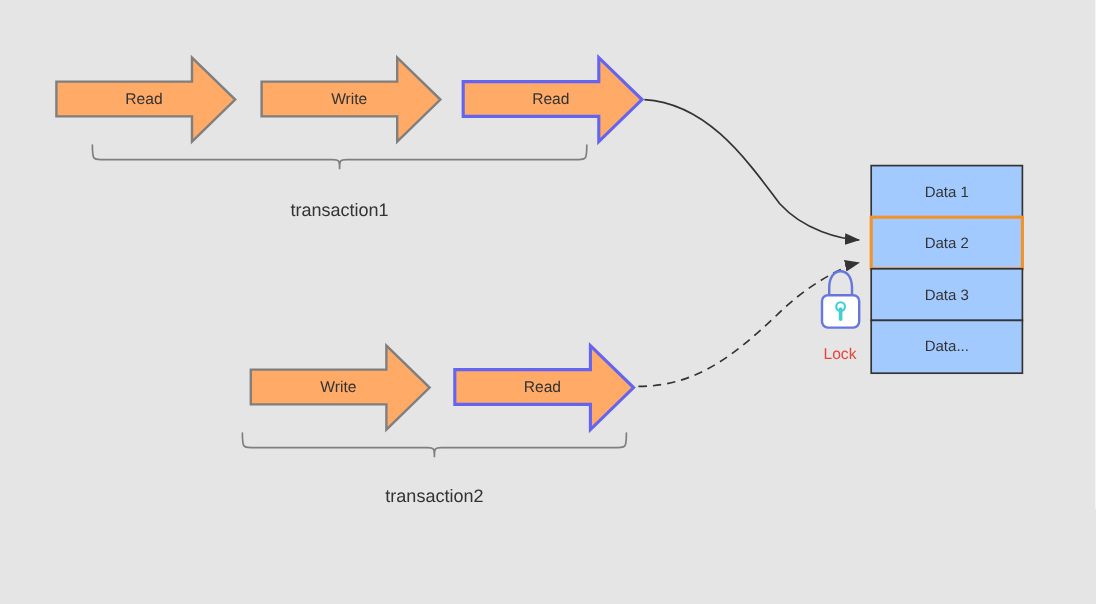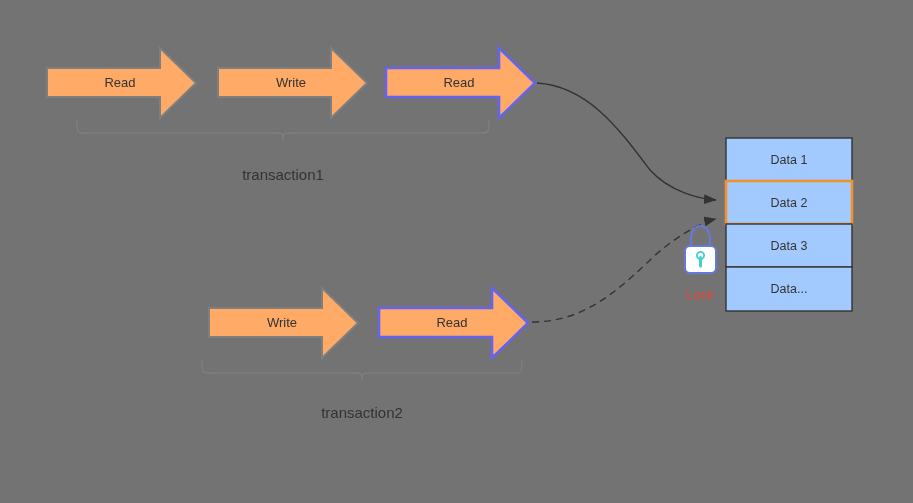--- a/index.html
+++ b/index.html
@@ -7,21 +7,21 @@
     padding: 0;
     background: #ffffff;
   }
   body {
     font-family: "Liberation Sans", sans-serif;
   }
   #canvas {
     position: relative;
     width: 913px;
     height: 503px;
-    background: #737373;
+    background: #e5e5e5;
     overflow: hidden;
   }
   #diagram-svg {
     position: absolute;
     left: 0;
     top: 0;
     width: 913px;
     height: 503px;
   }
   .arrow-label {

